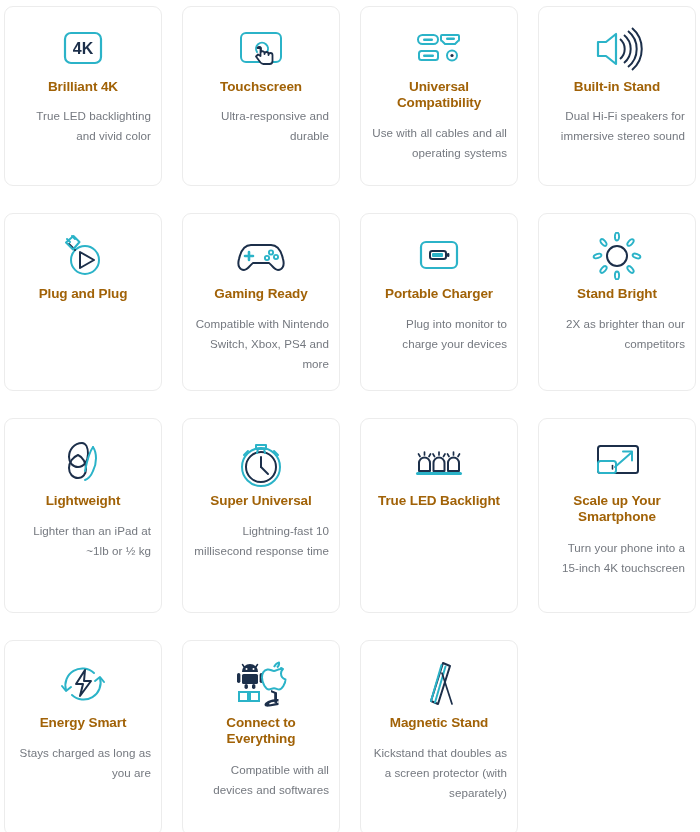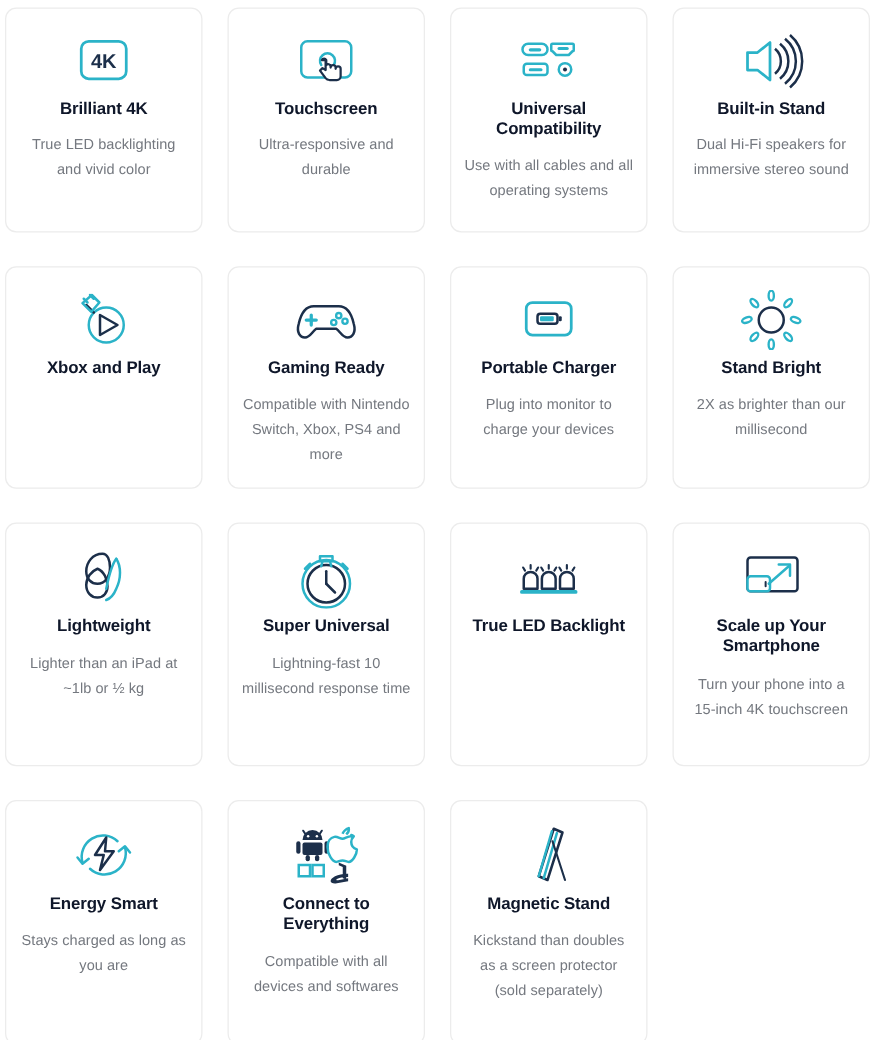--- a/index.html
+++ b/index.html
@@ -39,31 +39,31 @@
     display: flex;
     align-items: center;
     justify-content: center;
     margin-bottom: 4px;
   }
   .card-icon svg { display: block; }
 
   .card-title {
     font-size: 13.5px;
     font-weight: bold;
-    color: #0f172a;
+    color: #a16207;
     text-align: center;
     line-height: 1.22;
     letter-spacing: -0.1px;
     margin-bottom: 12px;
   }
 
   .card-desc {
     font-size: 11.6px;
     color: #74787f;
-    text-align: center;
+    text-align: right;
     line-height: 1.72;
     letter-spacing: 0.05px;
     max-width: 150px;
   }
 
   
   .row-1 .card-title { margin-bottom: 11px; }
   .row-3 .card-icon  { height: 54px; }
   .row-4 .card-icon  { height: 54px; }
 </style>
@@ -129,21 +129,21 @@
   <div class="feature-card row-2">
     <div class="card-icon">
       <svg width="52" height="46" viewBox="0 0 52 46">
         <circle cx="28" cy="27" r="14" fill="none" stroke="#2bb3c8" stroke-width="2"></circle>
         <path d="M23 19 l14 8 -14 8 z" fill="none" stroke="#1c2f4a" stroke-width="2" stroke-linejoin="round"></path>
         <path d="M18 17 l-6 -6" stroke="#1c2f4a" stroke-width="2" stroke-linecap="round"></path>
         <path d="M10 6 l3 3 M15 3 l3 3" stroke="#2bb3c8" stroke-width="2" stroke-linecap="round"></path>
         <path d="M9 9.5 l7.5 -6.5 6 6 -6.5 7.5 z" fill="none" stroke="#2bb3c8" stroke-width="2" stroke-linejoin="round"></path>
       </svg>
     </div>
-    <div class="card-title">Xbox and Play</div>
+    <div class="card-title">Plug and Plug</div>
   </div>
 
   <div class="feature-card row-2">
     <div class="card-icon">
       <svg width="56" height="38" viewBox="0 0 56 38">
         <path d="M18 8 h20 c6 0 10 5 12 14 c2 7 -1 11 -5 11 c-4 0 -6 -5 -9 -7 h-16 c-3 2 -5 7 -9 7 c-4 0 -7 -4 -5 -11 c2 -9 6 -14 12 -14 z" fill="none" stroke="#1c2f4a" stroke-width="2" stroke-linejoin="round"></path>
         <path d="M16 15 v8 M12 19 h8" stroke="#2bb3c8" stroke-width="2.6" stroke-linecap="round"></path>
         <circle cx="38" cy="15.5" r="2.1" fill="none" stroke="#2bb3c8" stroke-width="1.9"></circle>
         <circle cx="43" cy="20" r="2.1" fill="none" stroke="#2bb3c8" stroke-width="1.9"></circle>
         <circle cx="34" cy="21" r="2.1" fill="none" stroke="#2bb3c8" stroke-width="1.9"></circle>
@@ -176,21 +176,21 @@
           <ellipse cx="5.5" cy="24" rx="4" ry="2.1" transform="rotate(-20 5.5 24)"></ellipse>
           <ellipse cx="44.5" cy="24" rx="4" ry="2.1" transform="rotate(20 44.5 24)"></ellipse>
           <ellipse cx="11.5" cy="10.5" rx="2.1" ry="4" transform="rotate(-42 11.5 10.5)"></ellipse>
           <ellipse cx="38.5" cy="10.5" rx="2.1" ry="4" transform="rotate(42 38.5 10.5)"></ellipse>
           <ellipse cx="11.5" cy="37.5" rx="2.1" ry="4" transform="rotate(42 11.5 37.5)"></ellipse>
           <ellipse cx="38.5" cy="37.5" rx="2.1" ry="4" transform="rotate(-42 38.5 37.5)"></ellipse>
         </g>
       </svg>
     </div>
     <div class="card-title">Stand Bright</div>
-    <div class="card-desc">2X as brighter than our millisecond</div>
+    <div class="card-desc">2X as brighter than our competitors</div>
   </div>
 
   <div class="feature-card row-3">
     <div class="card-icon">
       <svg width="46" height="46" viewBox="0 0 46 46">
         <path d="M22 4 c-8 0 -13 7 -13 14 c0 6 4 10 9 10 c6 0 10 -6 10 -13 c0 -6 -2 -11 -6 -11 z" fill="none" stroke="#1c2f4a" stroke-width="2" stroke-linejoin="round"></path>
         <path d="M18 16 c-5 2 -9 7 -9 13 c0 6 4 10 9 10 c5 0 8 -4 8 -9 c0 -6 -3 -12 -8 -14 z" fill="none" stroke="#1c2f4a" stroke-width="2" stroke-linejoin="round"></path>
         <path d="M33 8 c4 6 4 16 0 24 c-2 5 -5 8 -8 9" fill="none" stroke="#2bb3c8" stroke-width="2" stroke-linecap="round"></path>
         <path d="M33 8 c-3 4 -6 14 -8 24" fill="none" stroke="#2bb3c8" stroke-width="2" stroke-linecap="round"></path>
       </svg>
@@ -301,16 +301,16 @@
   <div class="feature-card row-4">
     <div class="card-icon">
       <svg width="46" height="48" viewBox="0 0 46 48">
         <path d="M27 3 l7 3 -12 38 -7 -3 z" fill="none" stroke="#1c2f4a" stroke-width="2" stroke-linejoin="round"></path>
         <path d="M25.5 5 l-10.5 36" stroke="#2bb3c8" stroke-width="2" stroke-linecap="round"></path>
         <path d="M29.5 6.5 l-10.5 36" stroke="#2bb3c8" stroke-width="2" stroke-linecap="round"></path>
         <path d="M26 13 l10 31" stroke="#1c2f4a" stroke-width="1.7" stroke-linecap="round"></path>
       </svg>
     </div>
     <div class="card-title">Magnetic Stand</div>
-    <div class="card-desc">Kickstand than doubles as a screen protector (sold separately)</div>
+    <div class="card-desc">Kickstand that doubles as a screen protector (with separately)</div>
   </div>
 
 </div>
 
 </body></html>

